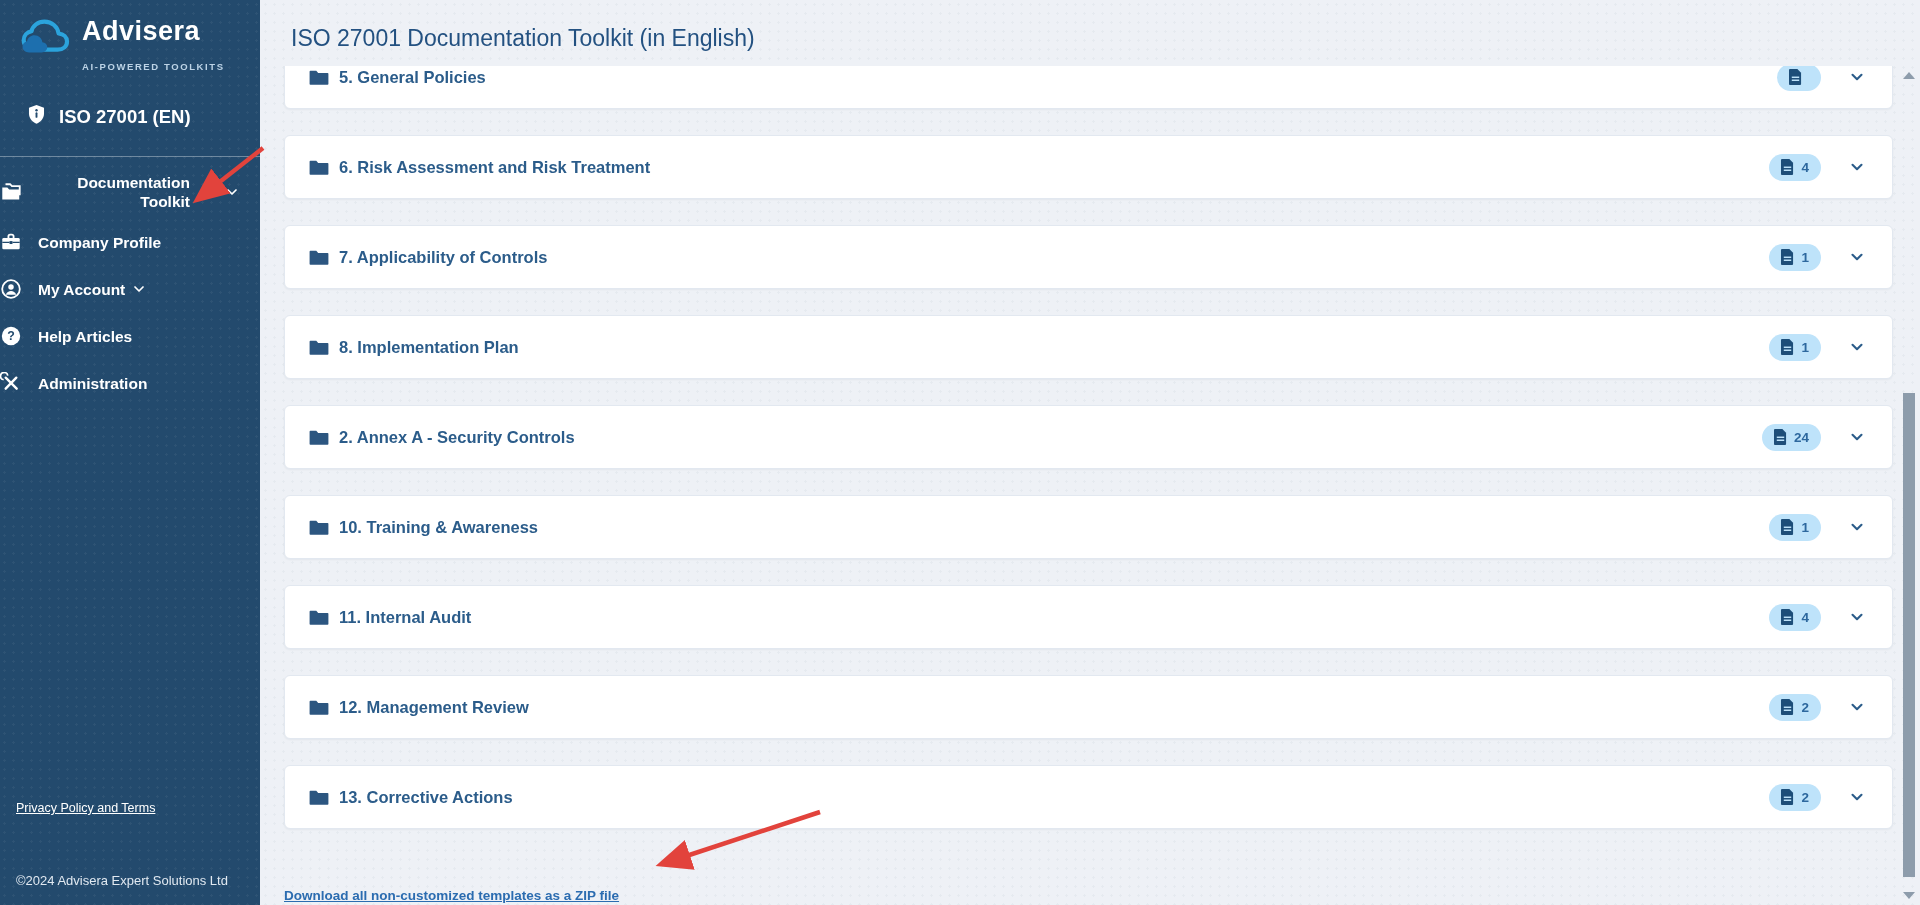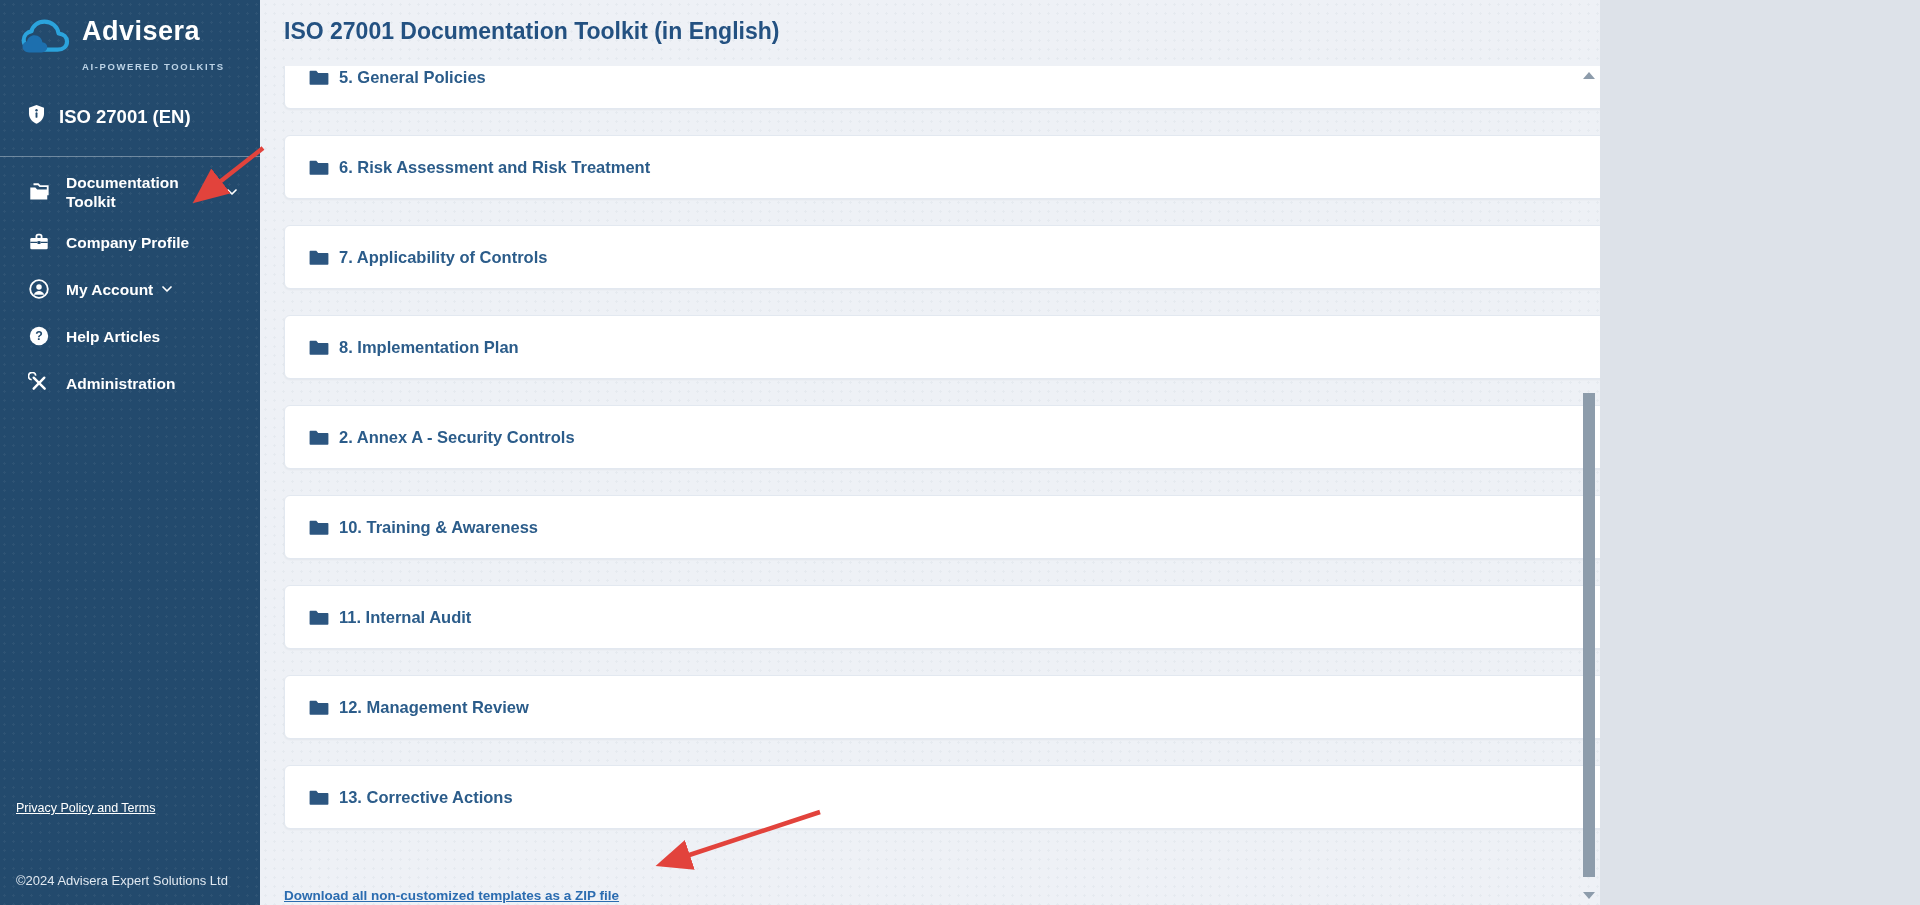--- a/index.html
+++ b/index.html
@@ -1,51 +1,51 @@
 <!DOCTYPE html>
 <html style="--sidebar-bg: #234a6d; --main-bg: #eef1f6; --card-border: #e2e8f0; --title: #235181; --row-text: #2b5c8a; --badge-bg: #bee3fa; --badge-text: #2d689e; --link: #2b6cb0; --arrow: #e2433c; --scrollbar: #8d9cab; --logo-light: #2ba3dc; --logo-dark: #1d6fae;"><head>
 <meta charset="utf-8">
 <style>
   html,body{margin:0;padding:0;background:#dde2e9;}
   *{box-sizing:border-box;}
   .app{
-    position:relative;width:1600px;height:905px;overflow:hidden;
+    position:relative;width:1920px;height:905px;overflow:hidden;
     font-family:"Liberation Sans","DejaVu Sans",sans-serif;
     background:var(--main-bg,#eef1f6);
     background-image:radial-gradient(rgba(35,74,109,0.045) 1px,transparent 1.2px);
     background-size:9px 9px;
   }
   
   .sidebar{
     position:absolute;left:0;top:0;width:260px;height:905px;
     background:var(--sidebar-bg,#234a6d);
     background-image:radial-gradient(rgba(255,255,255,0.05) 1px,transparent 1.2px);
     background-size:9px 9px;
     color:#fff;z-index:2;
   }
   .logo{display:flex;align-items:flex-start;gap:8px;padding:16px 10px 10px 16px;cursor:pointer;}
   .logo-name{font-size:27px;font-weight:700;color:#fff;line-height:30px;letter-spacing:.5px;}
   .logo-tagline{font-size:9.5px;font-weight:700;color:#bcd3e6;letter-spacing:1.6px;margin-top:15px;}
   .product{display:flex;align-items:center;gap:13px;padding:22px 16px 0 27px;font-size:18.5px;font-weight:700;cursor:pointer;}
   .side-divider{border-top:1px solid rgba(255,255,255,.35);margin-top:26px;}
-  .nav{padding:16px 14px 0 28px;}
+  .nav{padding:16px 14px 0 0;text-align:right;}
   .nav-item{display:flex;align-items:center;margin-bottom:15px;min-height:32px;cursor:pointer;}
   .nav-icon{width:26px;height:24px;flex:0 0 26px;display:flex;align-items:center;margin-right:12px;}
   .nav-icon svg{width:22px;height:22px;}
   .nav-label{font-size:15.5px;font-weight:700;line-height:19px;max-width:152px;}
   .nav-chev{display:flex;align-items:center;margin-left:6px;}
   .nav-item.wide-chev .nav-chev{margin-left:auto;margin-right:6px;}
   .nav-chev svg{width:16px;height:16px;}
   .side-footer-link{position:absolute;left:16px;bottom:90px;font-size:12.5px;color:#fff;text-decoration:underline;cursor:pointer;}
   .side-copy{position:absolute;left:16px;bottom:17px;font-size:13px;color:#e1e9f1;}
   
   .main{position:absolute;left:260px;top:0;right:0;bottom:0;}
   .page-title{
-    position:absolute;left:24px;top:18px;margin:0;
-    font-size:23px;font-weight:700;color:var(--title,#235181);
+    position:absolute;left:24px;top:18px;margin:7px;
+    font-size:23px;font-weight:400;color:var(--title,#235181);
   }
   .list-clip{position:absolute;left:0;top:66px;right:0;bottom:0;overflow:hidden;}
   .card{
     width:1609px;margin-left:24px;height:64px;margin-bottom:26px;
     background:#fff;border:1px solid var(--card-border,#e2e8f0);border-radius:6px;
     box-shadow:0 1px 2px rgba(16,42,67,.05);
     display:flex;align-items:center;padding:0 24px;cursor:pointer;
   }
   .card.cut{margin-top:-21px;}
   .folder-icon{display:flex;align-items:center;margin-right:10px;color:#2c5680;}

